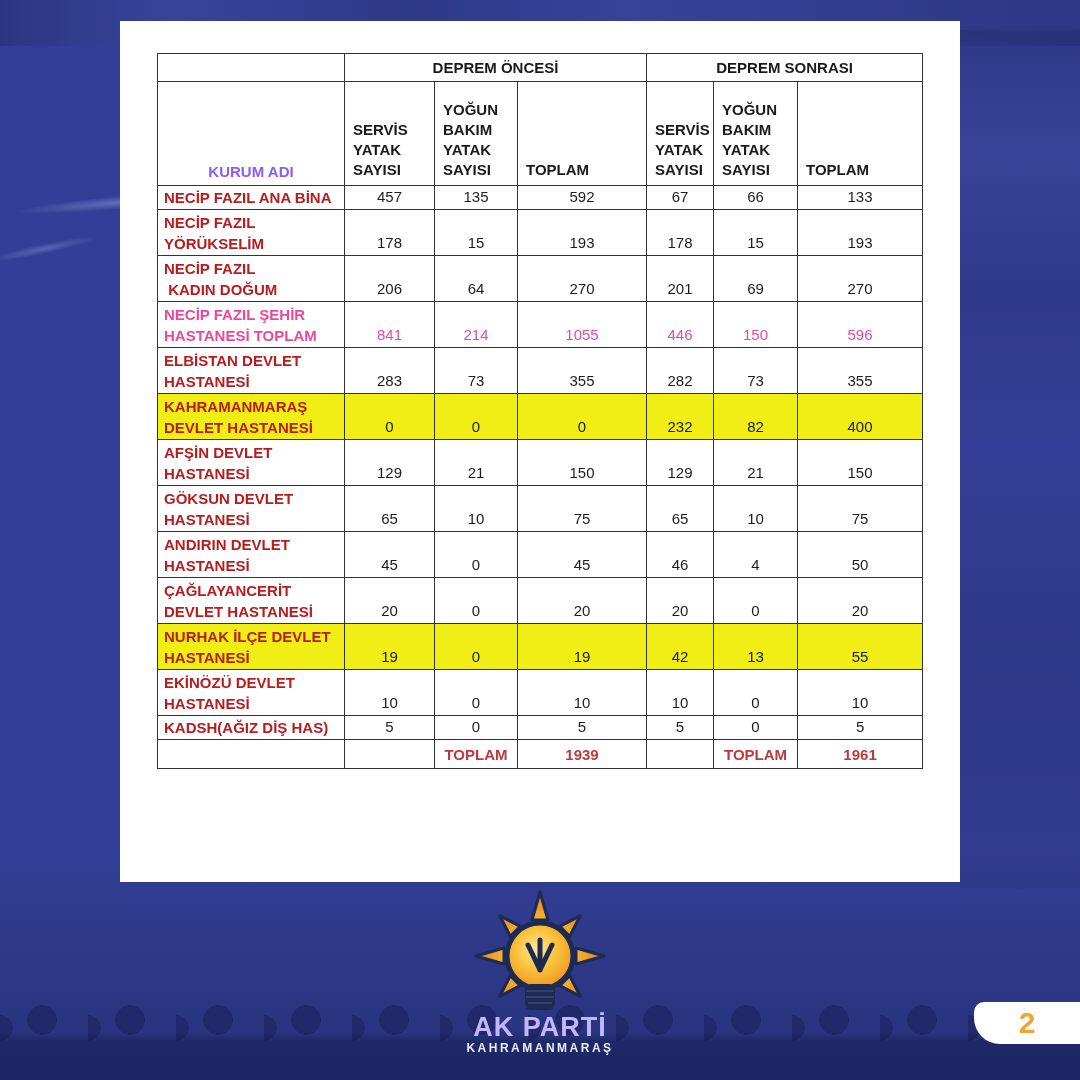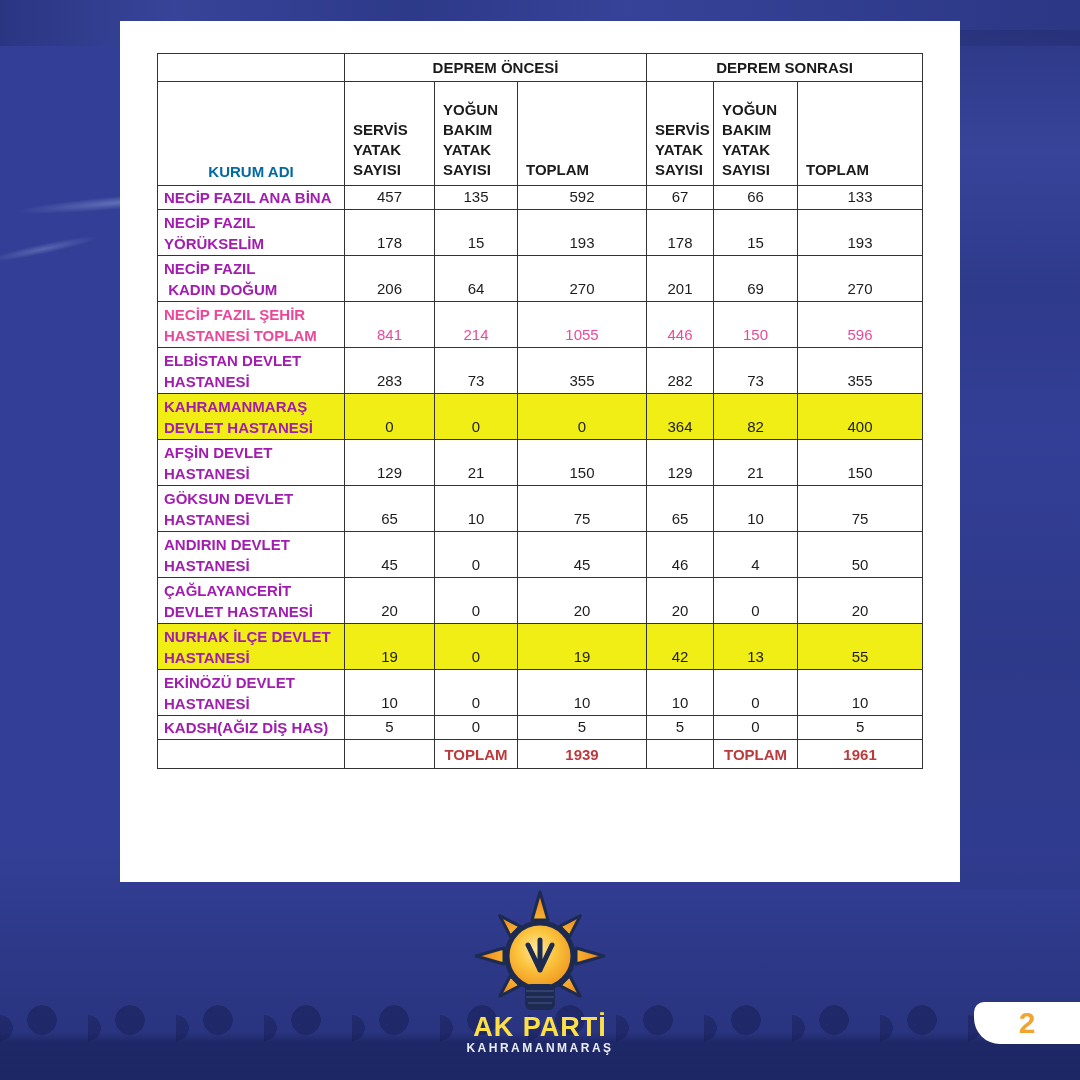--- a/index.html
+++ b/index.html
@@ -31,37 +31,37 @@
     background-size:88px 76px,88px 76px,100% 100%;
     background-repeat:repeat-x,repeat-x,no-repeat;}
   
   .panel{position:absolute;left:120px;top:21px;width:840px;height:861px;background:#ffffff;}
   table.beds{position:absolute;left:37px;top:32px;width:765px;border-collapse:collapse;table-layout:fixed;border-radius:11px;}
   table.beds td,table.beds th{border:1.5px solid #333;font-size:15px;overflow:hidden;}
   tr.group-row{height:28px;}
   tr.group-row th{font-weight:700;text-align:center;vertical-align:middle;color:#1a1a1a;padding:2px;}
   tr.group-row td{background:#fff;}
   tr.cols-row{height:104px;}
-  th.kurum{font-weight:700;text-align:center;vertical-align:bottom;padding:0 2px 5px 2px;color:#0369a1;}
+  th.kurum{font-weight:700;text-align:center;vertical-align:bottom;padding:0 2px 5px 2px;color:#8b5cf6;}
   th.colh{font-weight:700;text-align:left;vertical-align:bottom;white-space:pre-line;
     line-height:20px;padding:0 2px 5px 8px;color:#1a1a1a;}
   tbody tr.short{height:23px;}
   tbody tr.tall{height:46px;}
   td.label{font-weight:700;text-align:left;vertical-align:bottom;white-space:pre-line;
-    line-height:21px;padding:0 3px 1px 6px;color:#a21caf;}
+    line-height:21px;padding:0 3px 1px 6px;color:#b91c1c;}
   td.num{text-align:center;vertical-align:bottom;padding:0 2px 2px 2px;color:#1c1c1c;line-height:21px;}
   tr.row-yellow td{background:#f1ee16;}
   tr.row-red td{color:#ec4899;}
   tfoot tr{height:29px;}
   td.nb{border:none;background:transparent;}
   td.tot{font-weight:700;color:#bc3a3c;text-align:center;vertical-align:middle;font-size:15.5px;}
   
   .logo-svg{position:absolute;left:430px;top:878px;}
   .logo-title{position:absolute;left:390px;top:1012px;width:300px;text-align:center;
-    font-size:27px;font-weight:700;color:#fde047;letter-spacing:1px;}
+    font-size:27px;font-weight:700;color:#c4b5fd;letter-spacing:1px;}
   .logo-sub{position:absolute;left:390px;top:1041px;width:300px;text-align:center;
     font-size:12px;font-weight:700;color:#e9edf6;letter-spacing:2.5px;}
   
   .page-badge{position:absolute;right:0;top:1002px;width:106px;height:42px;background:#ffffff;
     border-radius:10px 0 0 26px;display:flex;align-items:center;justify-content:center;}
   .page-badge span{color:#f2a431;font-size:30px;font-weight:700;line-height:1;}
 </style>
 </head>
 <body>
 
@@ -160,21 +160,21 @@
             <td class="num">282</td>
             <td class="num">73</td>
             <td class="num">355</td>
           </tr>
           <tr class="tall row-yellow">
             <td class="label">KAHRAMANMARAŞ
 DEVLET HASTANESİ</td>
             <td class="num">0</td>
             <td class="num">0</td>
             <td class="num">0</td>
-            <td class="num">364</td>
+            <td class="num">232</td>
             <td class="num">82</td>
             <td class="num">400</td>
           </tr>
           <tr class="tall">
             <td class="label">AFŞİN DEVLET
 HASTANESİ</td>
             <td class="num">129</td>
             <td class="num">21</td>
             <td class="num">150</td>
             <td class="num">129</td>

